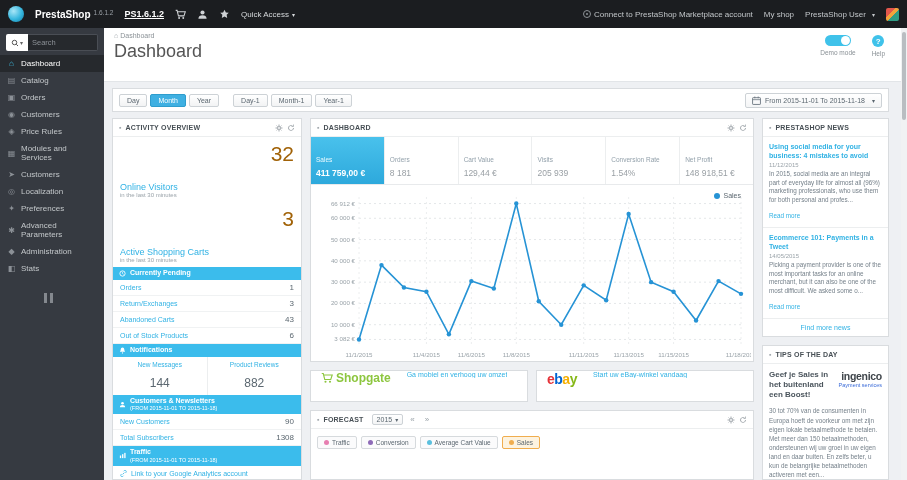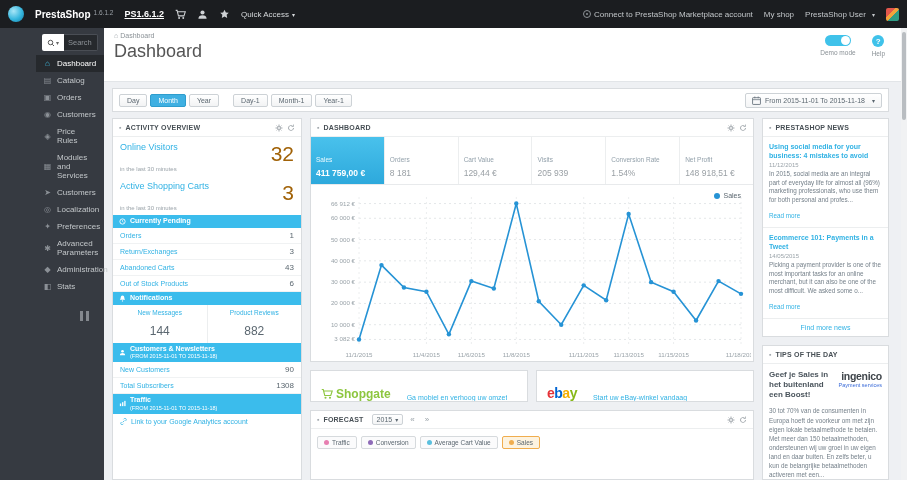--- a/index.html
+++ b/index.html
@@ -19,21 +19,21 @@
   .tbicon{display:flex;align-items:center;cursor:pointer;}
   .quick{font-size:8px;color:#d6d9db;cursor:pointer;white-space:nowrap;}
   .tbr{font-size:8px;color:#c2c6c9;cursor:pointer;white-space:nowrap;display:flex;align-items:center;gap:3px;}
   .mk-ic{width:8px;height:8px;border:1px solid #8d9296;border-radius:50%;display:inline-block;position:relative;}
   .mk-ic::after{content:"";position:absolute;left:2px;top:2px;width:2px;height:2px;background:#8d9296;border-radius:50%;}
   .avatar{width:13px;height:13px;border-radius:2px;flex:none;cursor:pointer;
     background:linear-gradient(135deg,#e2574c 0 35%,#f2a33c 35% 55%,#2f9d86 55% 100%);}
   .caret::after{content:"▾";font-size:6px;margin-left:3px;}
 
   
-  .sidebar{position:absolute;top:28px;left:0;width:104px;height:452px;background:#363a41;z-index:10;padding-left:36px;}
+  .sidebar{position:absolute;top:28px;left:0;width:104px;height:452px;background:#363a41;z-index:10;}
   .side-search{display:flex;margin:6px 6px 4px;height:17px;}
   .ss-btn{width:22px;background:#fff;border-radius:2px 0 0 2px;display:flex;align-items:center;
     justify-content:center;gap:1px;cursor:pointer;flex:none;}
   .ss-btn .crt{font-size:6px;color:#666;}
   .ss-input{flex:1;min-width:0;background:#26292d;border:1px solid #4a4e55;border-left:none;
     border-radius:0 2px 2px 0;color:#cfd2d5;font-size:7.5px;padding:0 4px;outline:none;}
   .ss-input::placeholder{color:#8b9096;}
   .mitem{display:flex;align-items:center;gap:5px;padding:4px 7px;font-size:8px;color:#c3c7ca;cursor:pointer;}
   .mitem .ic{font-size:8px;color:#8b9096;width:9px;text-align:center;flex:none;}
   .mitem.active{background:#26292d;color:#fff;}
@@ -70,21 +70,21 @@
   .phead{height:18px;display:flex;align-items:center;padding:0 6px;gap:4px;border-bottom:1px solid #eceeef;flex:none;}
   .ptitle{font-size:7px;font-weight:bold;color:#474f55;letter-spacing:.2px;white-space:nowrap;}
   .pic{font-size:7px;color:#a5abb0;}
   .sp{flex:1;}
   .picon{display:flex;align-items:center;cursor:pointer;}
 
   
   .col-left{width:190px;flex:none;}
   .col-left .panel{height:100%;overflow:hidden;}
   .bigrow{padding:5px 7px 0;display:flex;justify-content:space-between;align-items:flex-start;}
-  .biglabel{font-size:9px;color:#31b2e4;cursor:pointer;}
+  .biglabel{font-size:9px;color:#31b2e4;cursor:pointer;margin-top:40px;}
   .bigval{font-size:21px;color:#a16207;text-align:center;}
   .subnote{font-size:6px;color:#9aa3a9;padding:0 7px 4px;}
   .secbar{background:#3bbcec;color:#fff;padding:2px 6px;font-size:7px;font-weight:bold;
     display:flex;align-items:center;gap:4px;line-height:1.25;}
   .secsub{font-size:5.5px;font-weight:normal;display:block;}
   .srow{display:flex;justify-content:space-between;align-items:center;padding:3px 7px;
     border-bottom:1px solid #f0f2f3;cursor:pointer;}
   .srow .lab{font-size:7px;color:#31b2e4;}
   .srow .val{font-size:8px;color:#5b6770;}
   .notifs{display:flex;}
@@ -105,21 +105,21 @@
   .kpi.active{background:linear-gradient(#49c1ec,#2da9dc);}
   .kpi.active .klab{color:#eafaff;}
   .kpi.active .kval{color:#fff;font-weight:bold;}
   .chartzone{position:relative;height:176px;}
   .chartwrap{position:absolute;left:2px;right:2px;top:0;bottom:0;}
   .legend{position:absolute;top:7px;right:12px;display:flex;align-items:center;gap:3px;
     font-size:7px;color:#5b6770;cursor:pointer;}
   .ldot{width:6px;height:6px;border-radius:50%;background:#2693d5;}
 
   .promos{display:flex;gap:8px;margin-top:8px;flex:none;}
-  .promo{flex:1;height:32px;display:flex;align-items:flex-end;padding:0 10px;gap:16px;cursor:pointer;min-width:0;}
+  .promo{flex:1;height:32px;display:flex;align-items:flex-start;padding:0 10px;gap:16px;cursor:pointer;min-width:0;}
   .sg-logo{display:flex;align-items:center;gap:3px;font-size:12px;font-weight:bold;color:#8dc63f;white-space:nowrap;}
   .promo-link{font-size:7px;color:#31b2e4;white-space:nowrap;overflow:hidden;}
   .ebay-logo{font-size:14px;font-weight:bold;letter-spacing:-.5px;white-space:nowrap;}
 
   .forecast{margin-top:8px;flex:1;min-height:0;overflow:hidden;display:flex;flex-direction:column;}
   .yearsel{display:flex;align-items:center;border:1px solid #cdd2d6;border-radius:2px;padding:1px 4px;
     font-size:7px;color:#5b6770;background:linear-gradient(#fff,#f3f4f5);cursor:pointer;margin-left:4px;}
   .fc-nav{font-size:8px;color:#9aa3a9;padding:0 3px;cursor:pointer;}
   .ftabs{display:flex;gap:4px;padding:7px 6px;}
   .ftab{display:flex;align-items:center;gap:3px;font-size:6.5px;color:#5b6770;border:1px solid #d6dadd;

